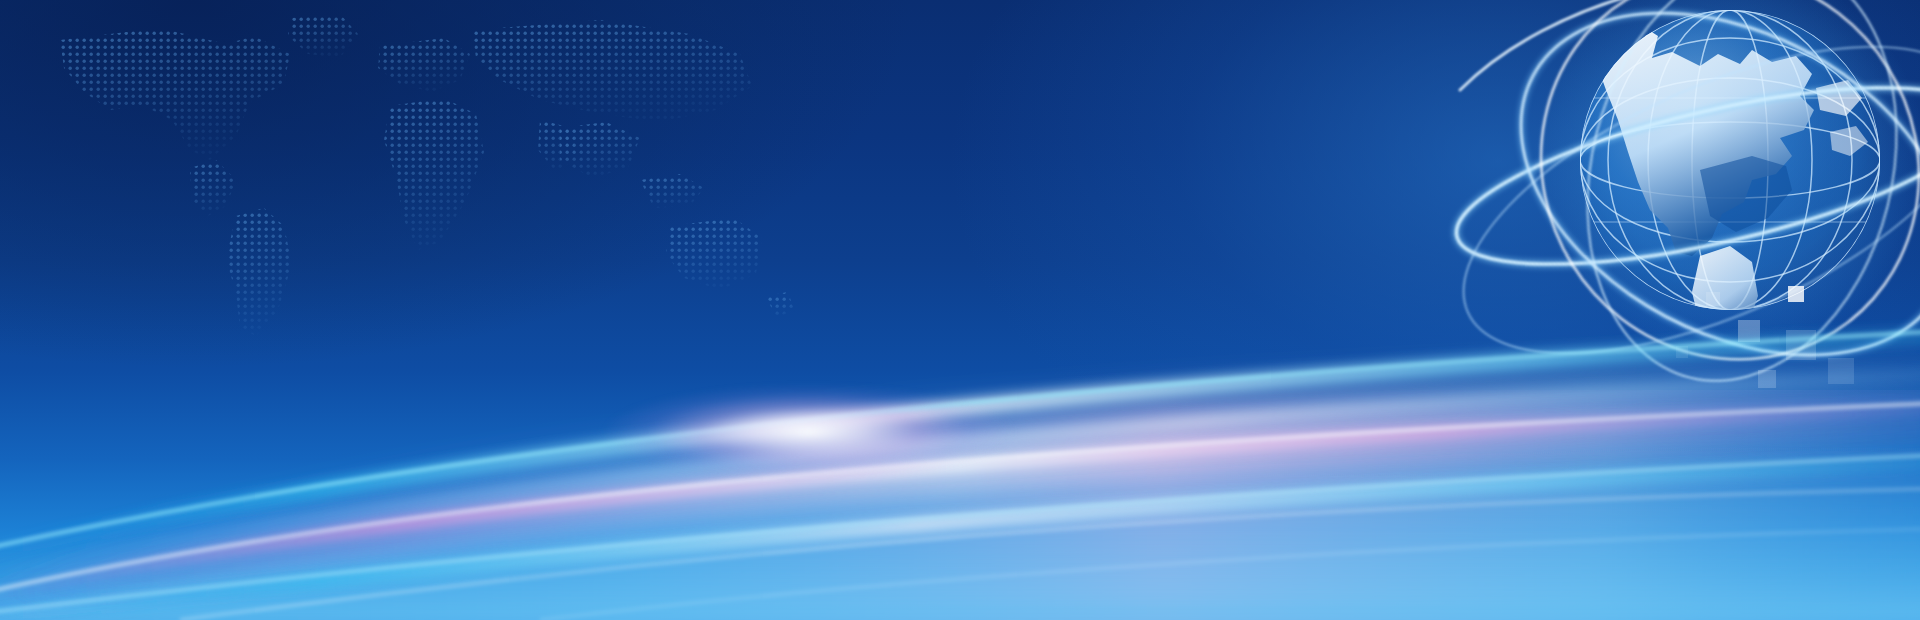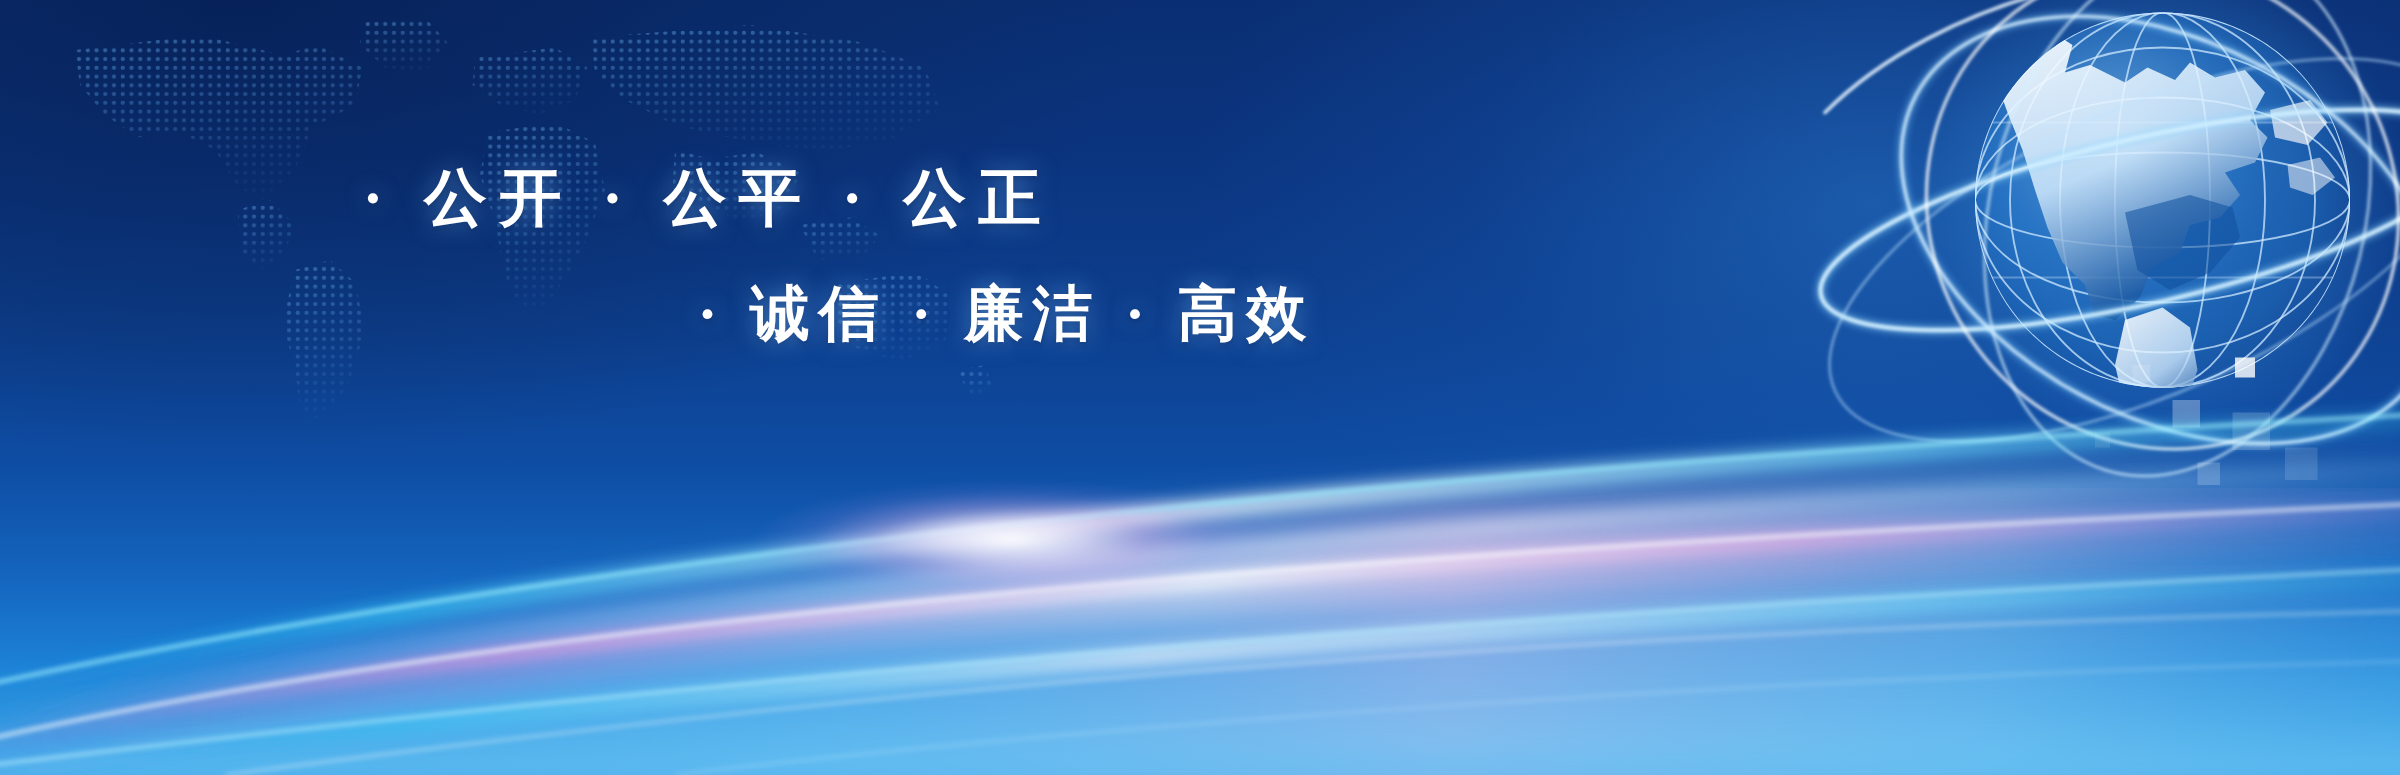--- a/index.html
+++ b/index.html
@@ -309,18 +309,14 @@
       <path d="M-40,330 C400,278 1020,214 1960,170" fill="none" stroke="url(#wg1)" stroke-width="14" filter="url(#blurM)" opacity="0.7"></path>
       <path d="M-40,326 C400,272 1020,208 1960,164" fill="none" stroke="#bff4ff" stroke-opacity="0.85" stroke-width="2" filter="url(#blurS)"></path>
 
       <path d="M180,330 C640,268 1180,216 1960,198" fill="none" stroke="#ffffff" stroke-opacity="0.5" stroke-width="1.8" filter="url(#blurS)"></path>
       <path d="M540,330 C900,286 1460,250 1960,238" fill="none" stroke="#dff6ff" stroke-opacity="0.4" stroke-width="1.4" filter="url(#blurS)"></path>
     </svg>
   </div>
 
   <div class="wave-core"></div>
 
-  <div class="headline">
-    <div class="line line1">· 公开 · 公平 · 公正</div>
-    <div class="line line2">· 诚信 · 廉洁 · 高效</div>
-  </div>
 
 </div>
 
 </body></html>

